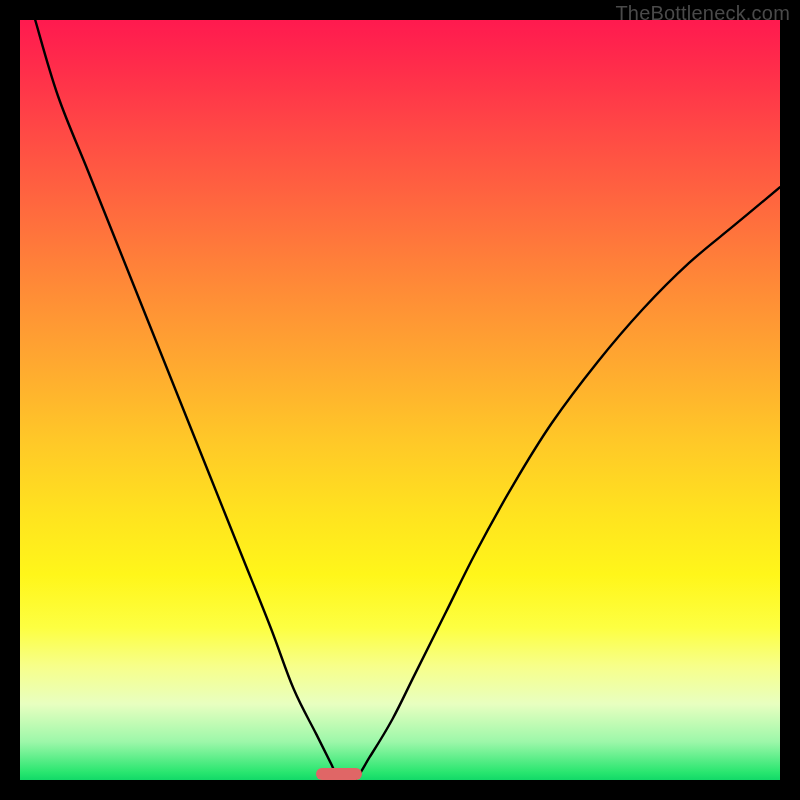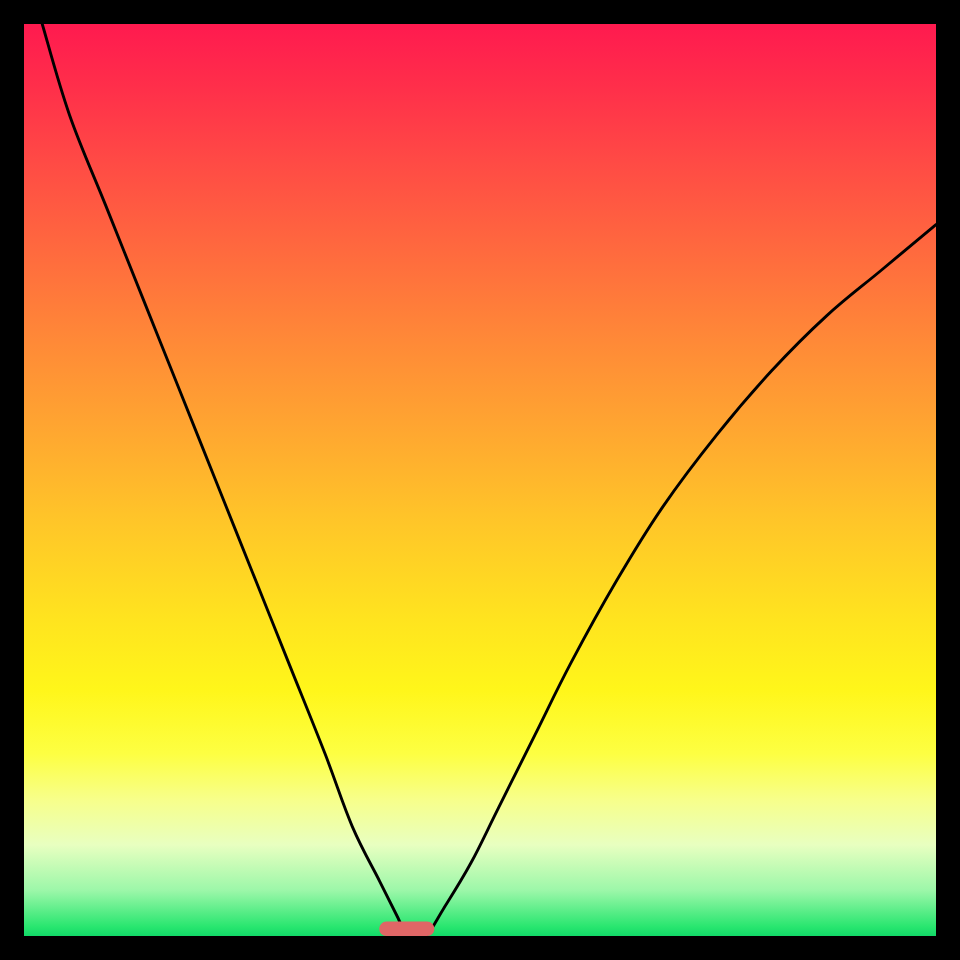--- a/index.html
+++ b/index.html
@@ -75,13 +75,14 @@
 <body>
 
 <div class="frame">
   <div class="plot-area">
     <div class="gradient-bg"></div>
     <svg class="curves" viewBox="0 0 760 760" preserveAspectRatio="none">
       <path d="M 15.20 0.00 C 19.30 13.68, 28.42 48.64, 38.00 76.00 C 47.58 103.36, 57.46 124.64, 68.40 152.00 C 79.34 179.36, 87.86 200.64, 98.80 228.00 C 109.74 255.36, 118.26 276.64, 129.20 304.00 C 140.14 331.36, 148.66 352.64, 159.60 380.00 C 170.54 407.36, 179.06 428.64, 190.00 456.00 C 200.94 483.36, 209.46 504.64, 220.40 532.00 C 231.34 559.36, 241.22 583.38, 250.80 608.00 C 260.38 632.62, 265.39 649.65, 273.60 668.80 C 281.81 687.95, 289.56 700.72, 296.40 714.40 C 303.24 728.08, 307.50 736.59, 311.60 744.80 C 315.70 753.01, 315.10 757.26, 319.20 760.00 C 323.30 762.74, 328.93 764.10, 334.40 760.00 C 339.87 755.90, 342.76 748.14, 349.60 737.20 C 356.44 726.26, 364.19 714.25, 372.40 699.20 C 380.61 684.15, 385.62 672.75, 395.20 653.60 C 404.78 634.45, 414.66 614.69, 425.60 592.80 C 436.54 570.91, 443.69 555.26, 456.00 532.00 C 468.31 508.74, 480.32 486.86, 494.00 463.60 C 507.68 440.34, 516.95 424.69, 532.00 402.80 C 547.05 380.91, 561.18 362.52, 577.60 342.00 C 594.02 321.48, 606.78 306.58, 623.20 288.80 C 639.62 271.02, 652.38 258.25, 668.80 243.20 C 685.22 228.15, 697.98 218.88, 714.40 205.20 C 730.82 191.52, 751.79 174.04, 760.00 167.20" fill="none" stroke="#000000" stroke-width="2.4" stroke-linecap="round" stroke-linejoin="round"></path>
     </svg>
     <div class="marker" style="left: 296.4px; width: 45.6px; bottom: 0px; background: rgb(224, 102, 102);"></div>
   </div>
+  <div class="watermark">TheBottleneck.com</div>
 </div>
 
 </body></html>

